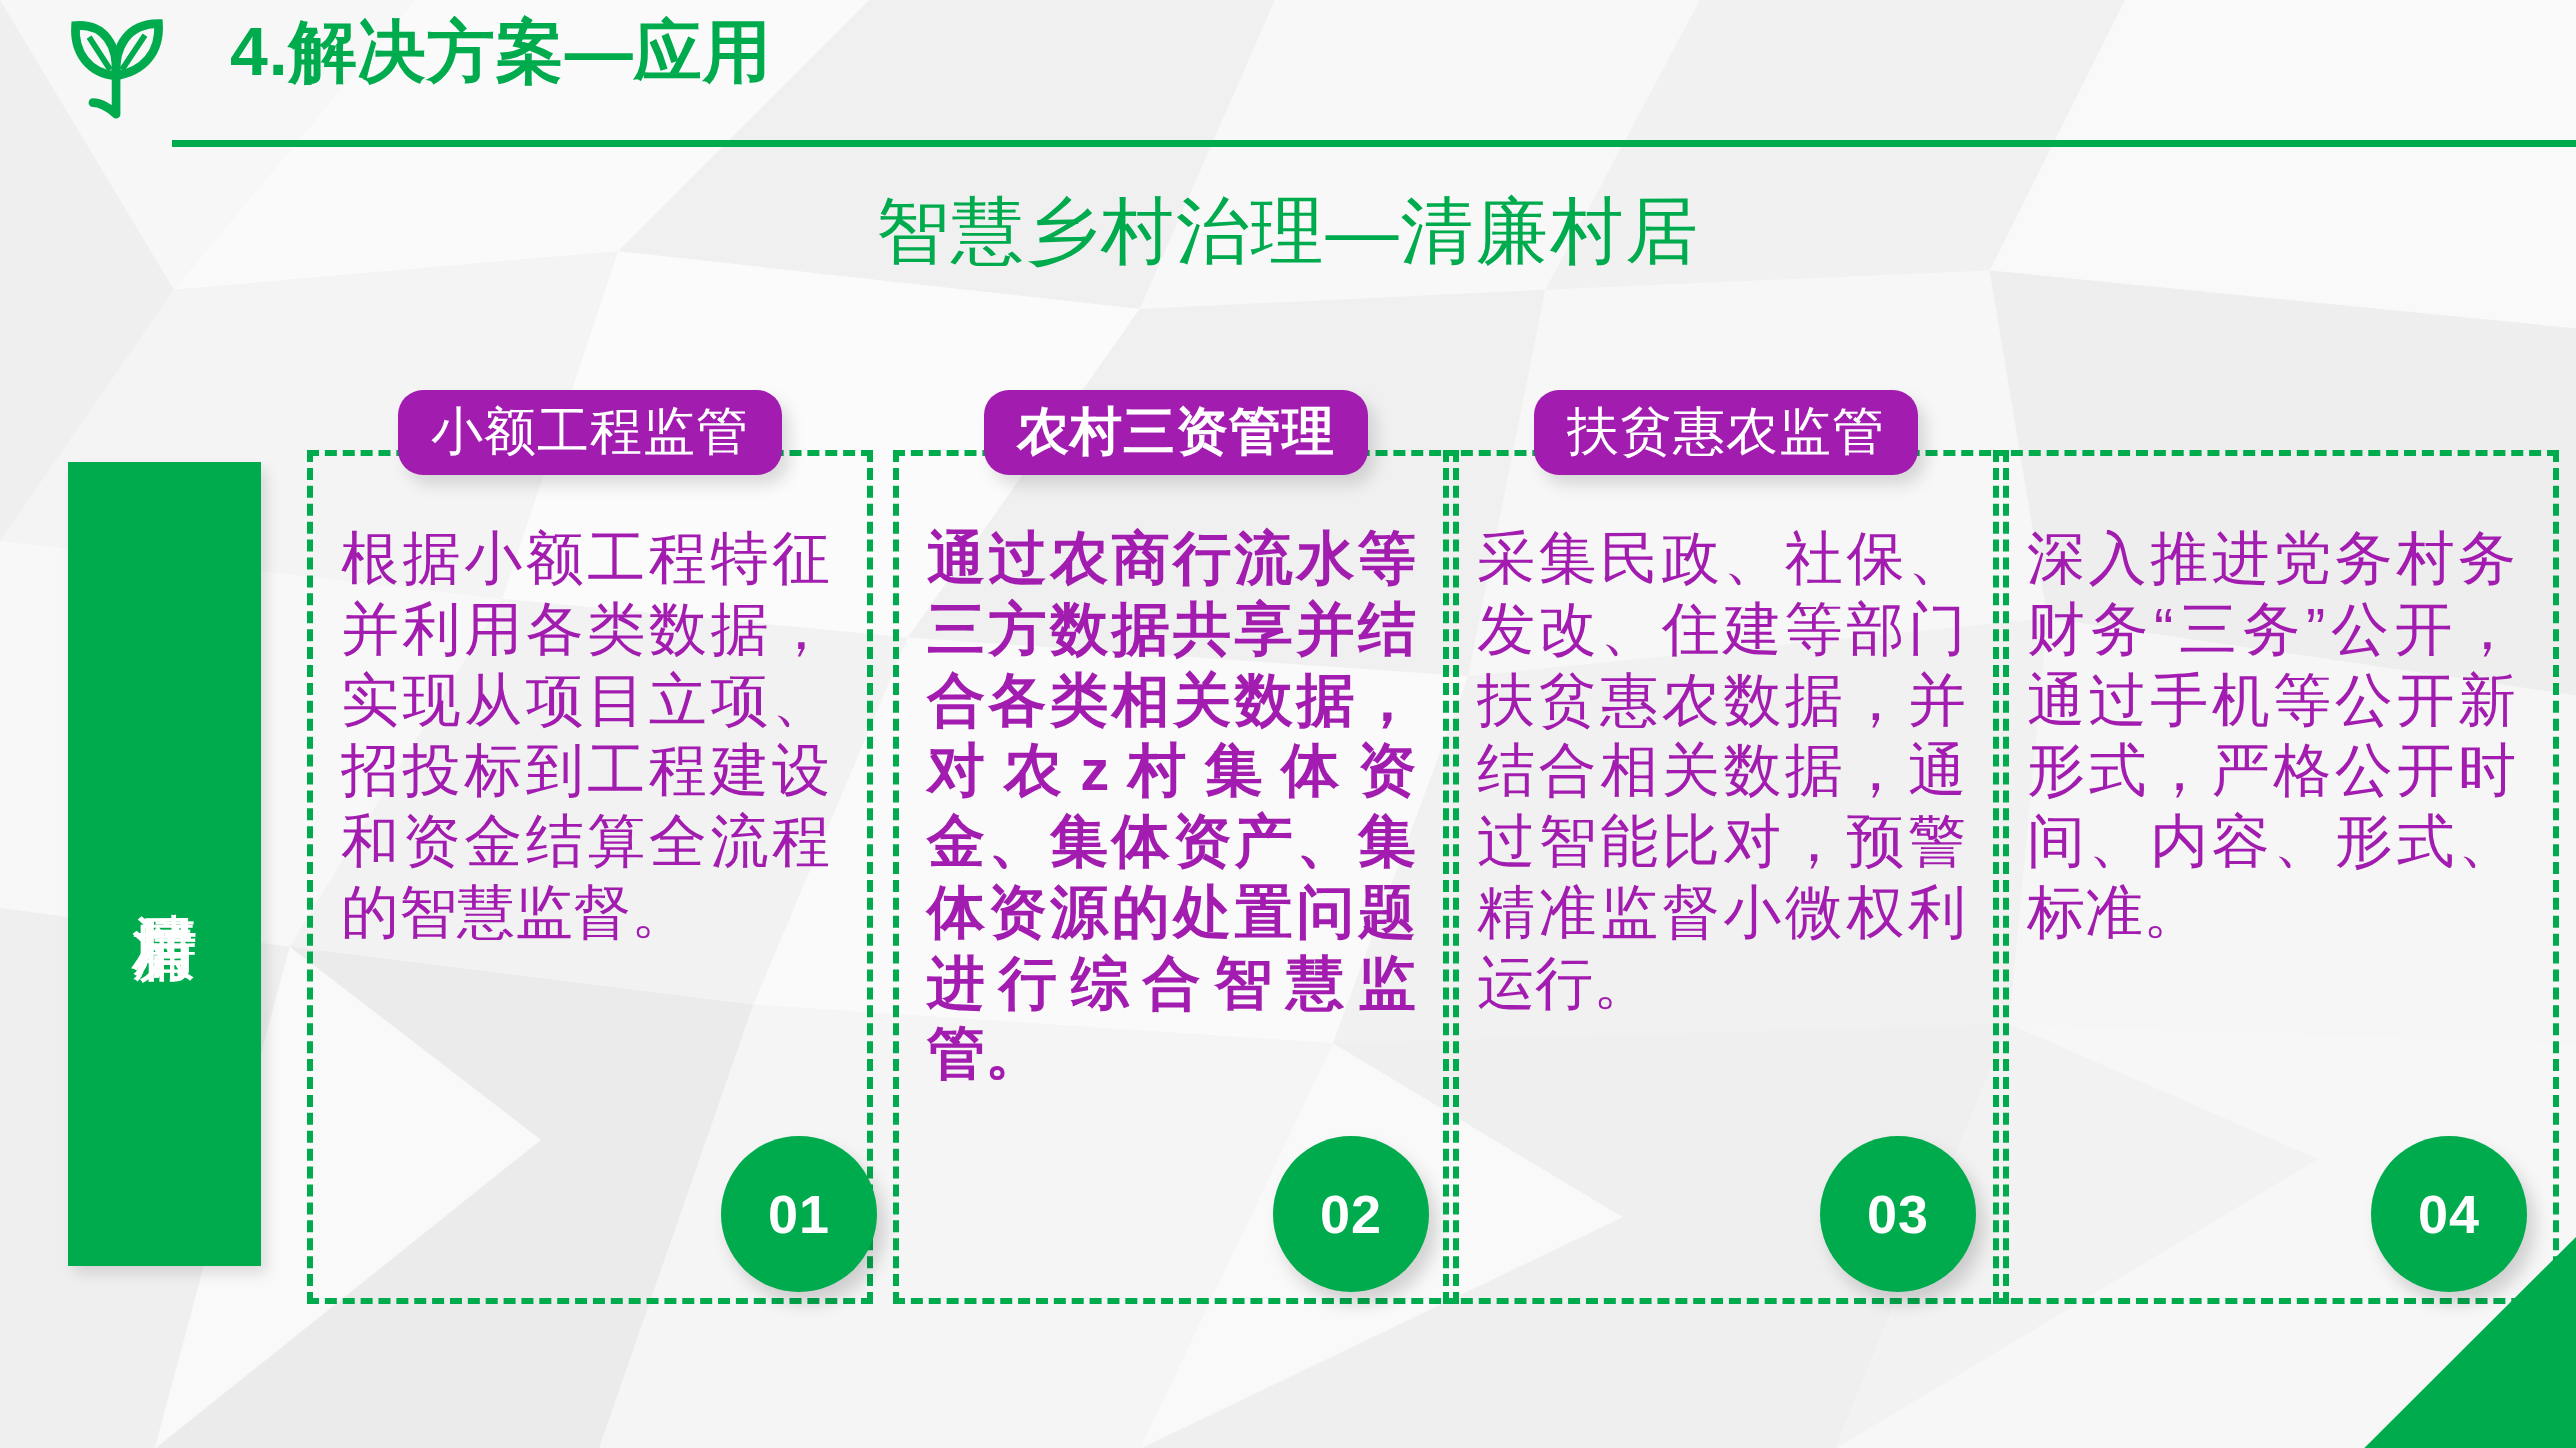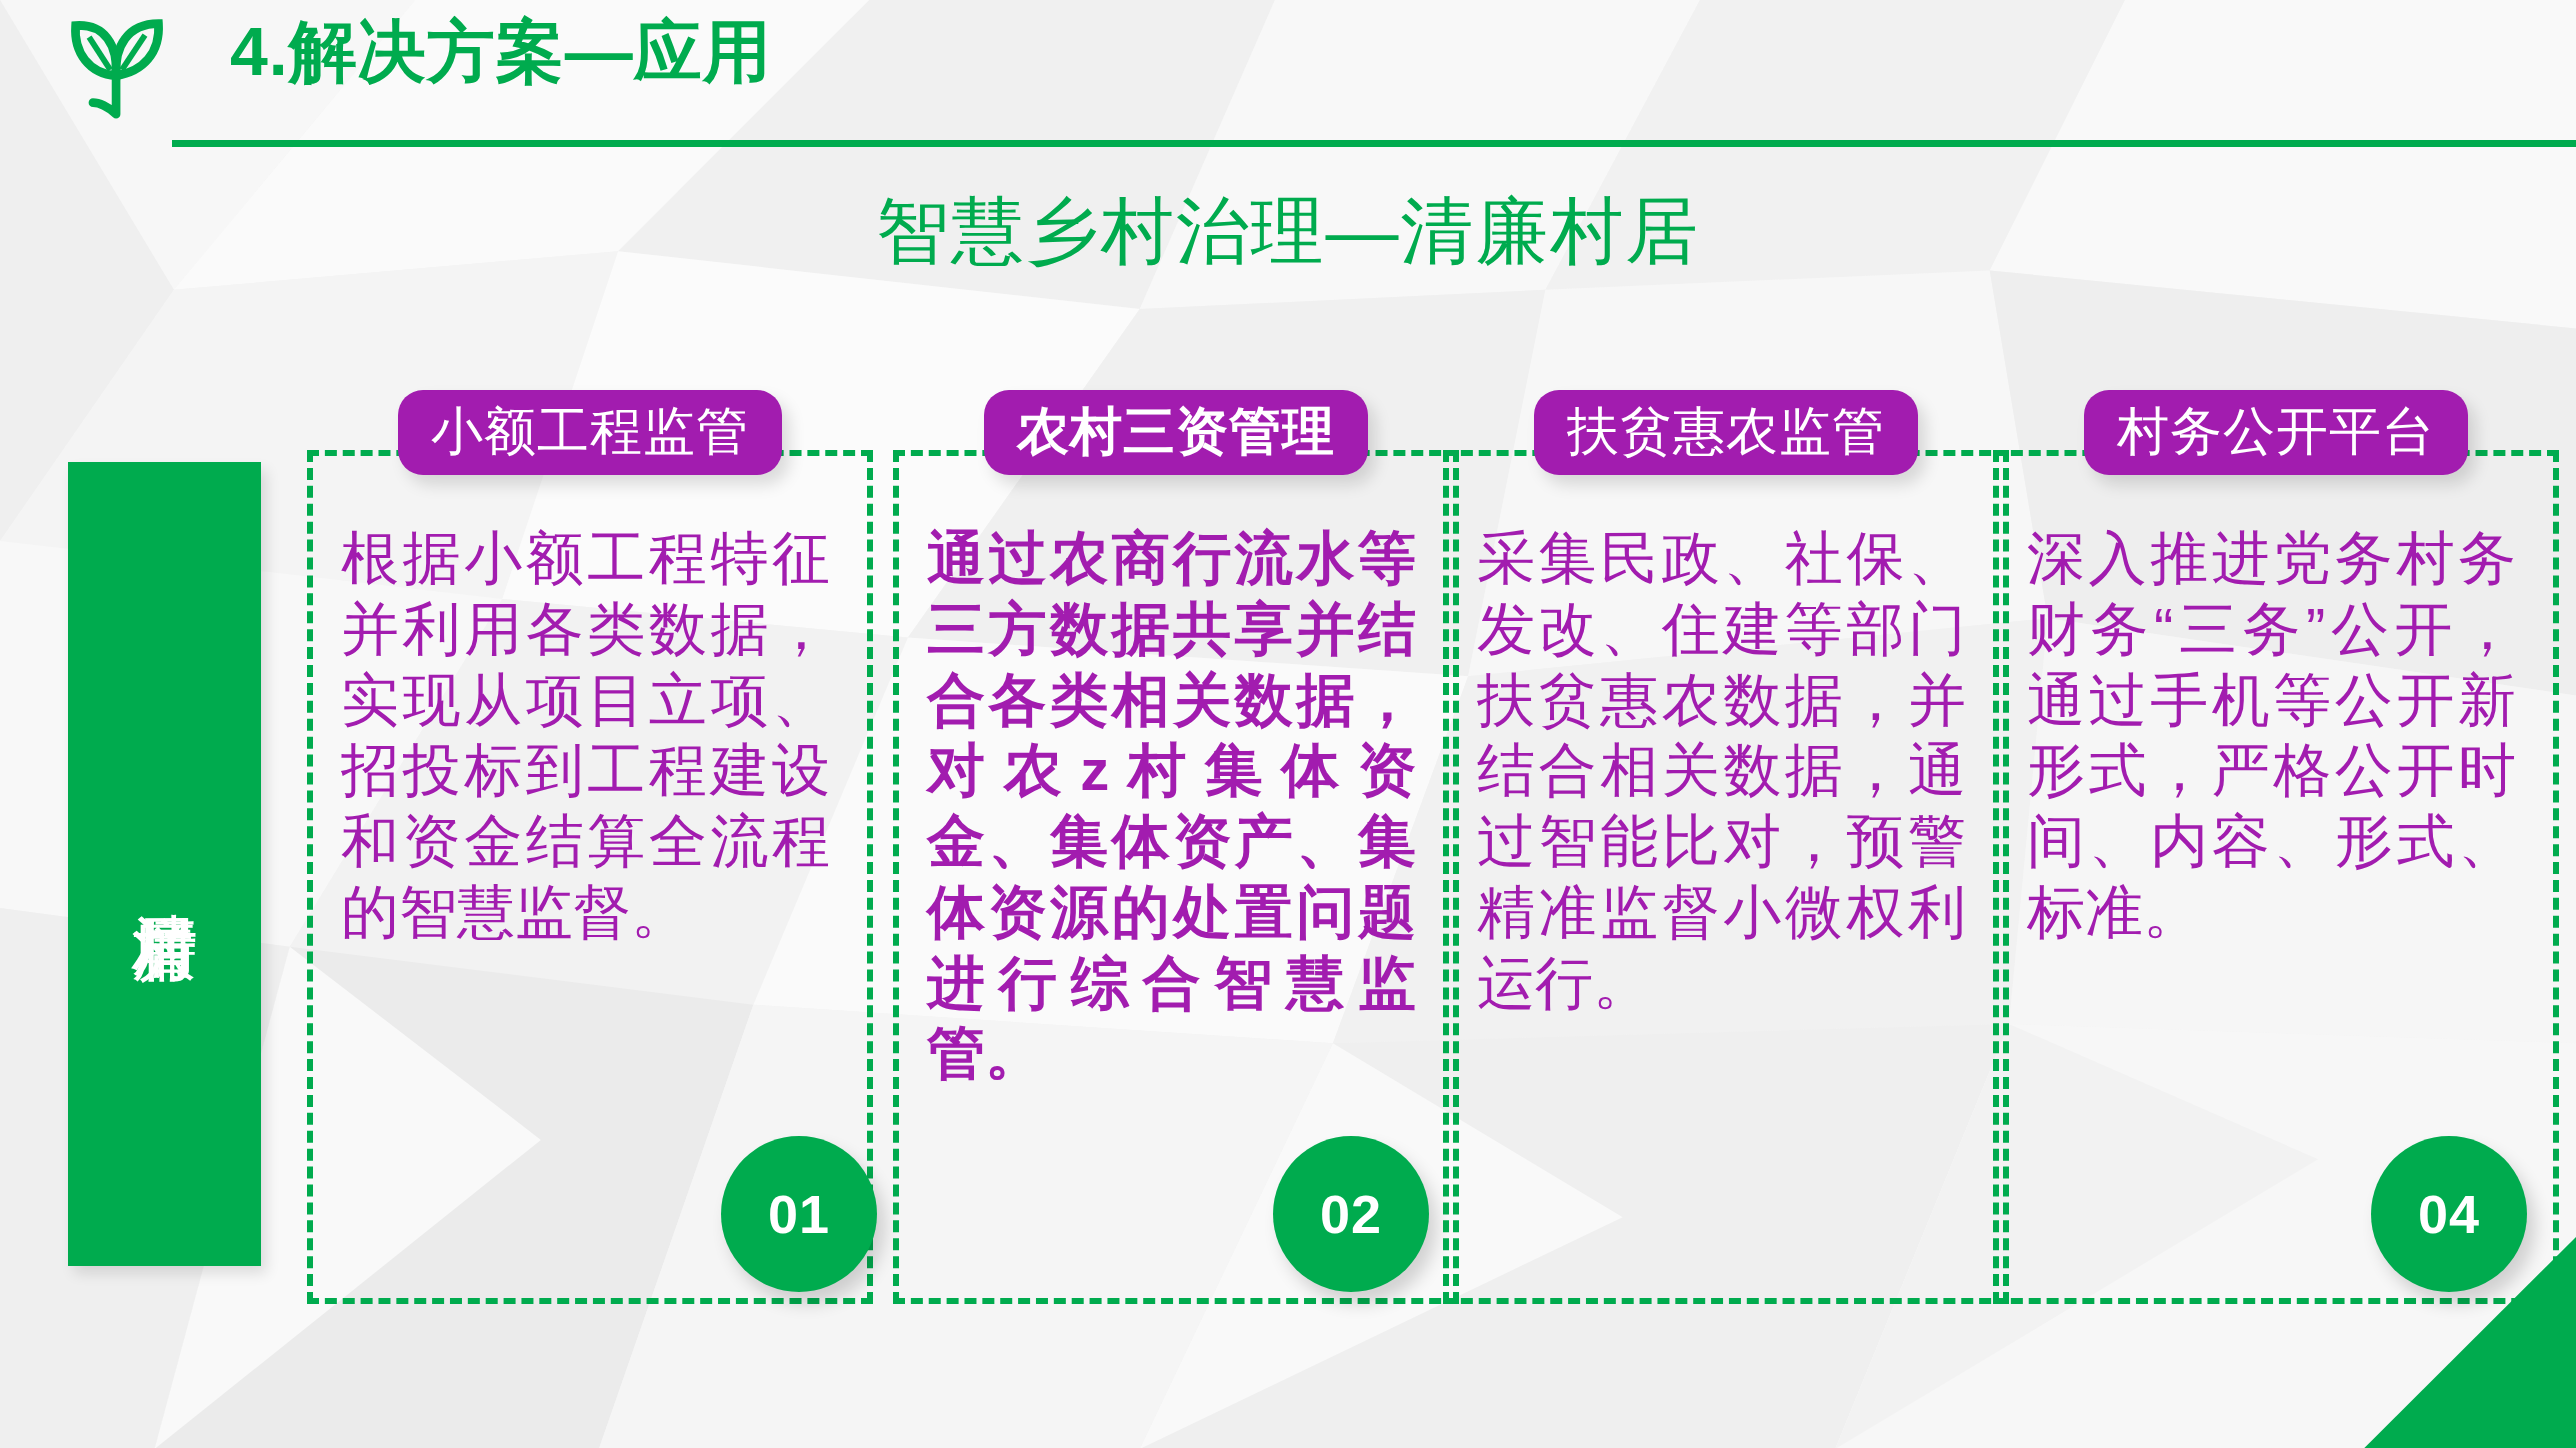--- a/index.html
+++ b/index.html
@@ -237,24 +237,24 @@
     <div class="card-pill">农村三资管理</div>
     <div class="card-text">通过农商行流水等三方数据共享并结合各类相关数据，对农z村集体资金、集体资产、集体资源的处置问题进行综合智慧监管。</div>
   </div>
   <div class="card-num" id="card-num-2">02</div>
 
   <div class="card" id="card-3">
     <div class="card-box"></div>
     <div class="card-pill">扶贫惠农监管</div>
     <div class="card-text">采集民政、社保、发改、住建等部门扶贫惠农数据，并结合相关数据，通过智能比对，预警精准监督小微权利运行。</div>
   </div>
+  <div class="card-num" id="card-num-3">03</div>
 
   <div class="card" id="card-4">
     <div class="card-box"></div>
-    <div class="card-pill">村务公开平台</div>
     <div class="card-text">深入推进党务村务财务“三务”公开，通过手机等公开新形式，严格公开时间、内容、形式、标准。</div>
   </div>
   <div class="card-num" id="card-num-4">04</div>
 
   <svg id="corner-accent" viewBox="0 0 330 250" preserveAspectRatio="none">
     <polygon points="330,30 330,250 110,250" fill="#00ab4e"></polygon>
   </svg>
 
 </div>
 

